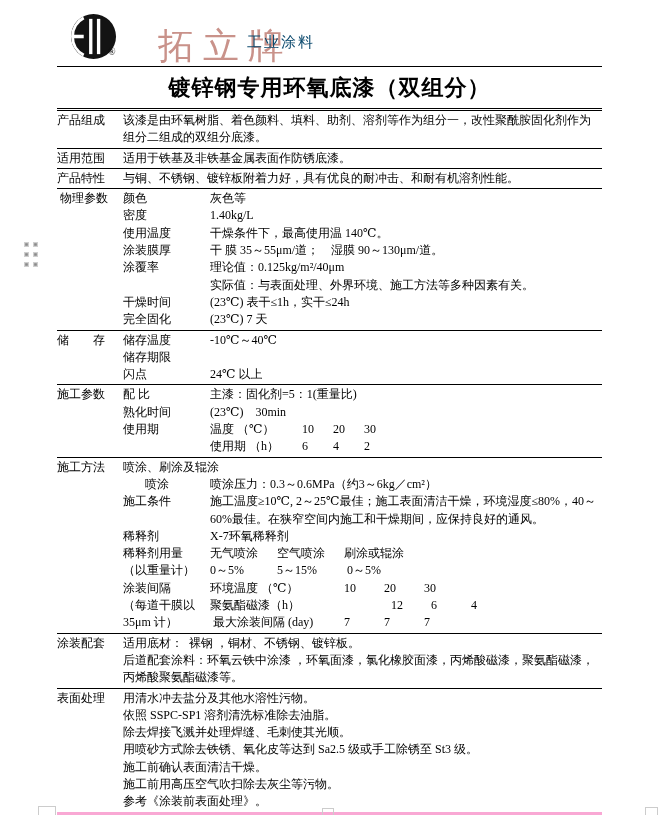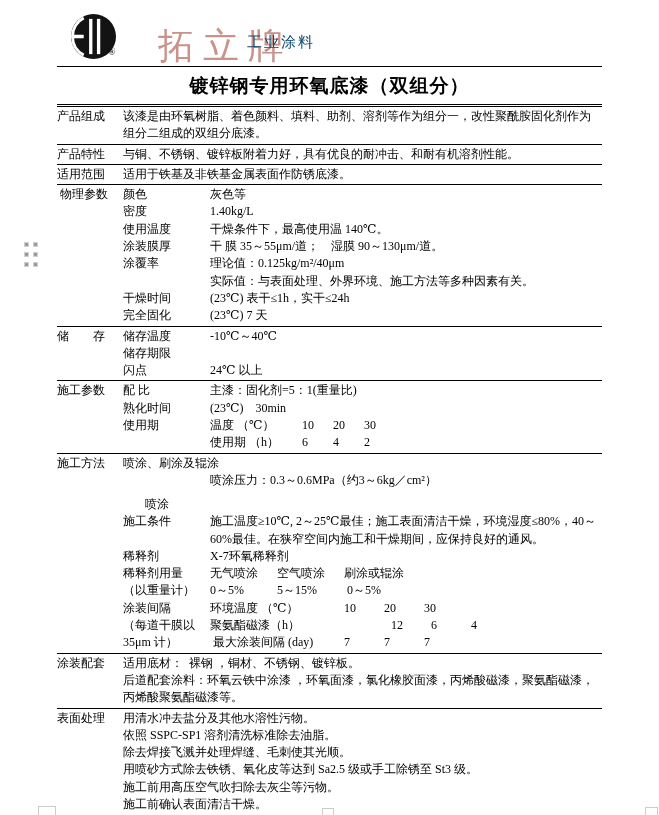--- a/index.html
+++ b/index.html
@@ -20,21 +20,21 @@
     position:absolute; left:158px; top:22px;
     font-size:36px; letter-spacing:9px; color:#c9928a; font-weight:400;
   }
   .brand-tagline {
     position:absolute; left:247px; top:33px;
     font-size:15px; font-weight:normal; letter-spacing:2px; color:#0c4a6e;
   }
   .hdr-rule { margin-left:57px; width:545px; border-top:1.5px solid #000; }
 
   .title-band { margin-left:57px; width:545px; text-align:center; padding:6px 0 5px 0; }
-  .title { font-size:19px; font-weight:bold; letter-spacing:1px; }
+  .title { font-size:22px; font-weight:bold; letter-spacing:1px; }
   .double-rule { margin-left:57px; width:545px; height:3px;
                  border-top:1px solid #000; border-bottom:1px solid #000; }
 
   
   .spec { margin-left:57px; width:545px; font-size:12px; border-bottom:4px solid #f9a8d4; }
   .section { display:flex; padding:1px 0 1px 0; }
   .section + .section { border-top:1px solid #000; }
   .sec-label { width:66px; flex:none; line-height:17.3px; white-space:pre-wrap; }
   .sec-body { flex:1; min-width:0; }
   .row { display:flex; line-height:17.3px; }
@@ -82,32 +82,32 @@
   <main class="spec" id="spec-table">
       <div class="section">
         <div class="sec-label">产品组成</div>
         <div class="sec-body">
           <div class="row wide">
             <div class="val">该漆是由环氧树脂、着色颜料、填料、助剂、溶剂等作为组分一，改性聚酰胺固化剂作为组分二组成的双组分底漆。</div>
           </div>
         </div>
       </div>
       <div class="section">
+        <div class="sec-label">适用范围</div>
+        <div class="sec-body">
+          <div class="row wide">
+            <div class="val">适用于铁基及非铁基金属表面作防锈底漆。</div>
+          </div>
+        </div>
+      </div>
+      <div class="section">
         <div class="sec-label">产品特性</div>
         <div class="sec-body">
           <div class="row wide">
             <div class="val">与铜、不锈钢、镀锌板附着力好，具有优良的耐冲击、和耐有机溶剂性能。</div>
-          </div>
-        </div>
-      </div>
-      <div class="section">
-        <div class="sec-label">适用范围</div>
-        <div class="sec-body">
-          <div class="row wide">
-            <div class="val">适用于铁基及非铁基金属表面作防锈底漆。</div>
           </div>
         </div>
       </div>
       <div class="section">
         <div class="sec-label"> 物理参数</div>
         <div class="sec-body">
           <div class="row">
             <div class="prop">颜色</div>
             <div class="val">灰色等</div>
           </div>
@@ -178,21 +178,21 @@
           </div>
         </div>
       </div>
       <div class="section">
         <div class="sec-label">施工方法</div>
         <div class="sec-body">
           <div class="row wide">
             <div class="val">喷涂、刷涂及辊涂</div>
           </div>
           <div class="row">
-            <div class="prop" style="padding-left: 22px; margin-top: 24px;">喷涂</div>
+            <div class="prop" style="padding-left: 22px;">喷涂</div>
             <div class="val">喷涂压力：0.3～0.6MPa（约3～6kg／cm²）</div>
           </div>
           <div class="row">
             <div class="prop">施工条件</div>
             <div class="val">施工温度≥10℃, 2～25℃最佳；施工表面清洁干燥，环境湿度≤80%，40～60%最佳。在狭窄空间内施工和干燥期间，应保持良好的通风。</div>
           </div>
           <div class="row">
             <div class="prop">稀释剂</div>
             <div class="val">X-7环氧稀释剂</div>
           </div>
@@ -238,24 +238,24 @@
           <div class="row wide">
             <div class="val">依照 SSPC-SP1 溶剂清洗标准除去油脂。</div>
           </div>
           <div class="row wide">
             <div class="val">除去焊接飞溅并处理焊缝、毛刺使其光顺。</div>
           </div>
           <div class="row wide">
             <div class="val">用喷砂方式除去铁锈、氧化皮等达到 Sa2.5 级或手工除锈至 St3 级。</div>
           </div>
           <div class="row wide">
+            <div class="val">施工前确认表面清洁干燥。</div>
+          </div>
+          <div class="row wide">
             <div class="val">施工前用高压空气吹扫除去灰尘等污物。</div>
-          </div>
-          <div class="row wide">
-            <div class="val">施工前确认表面清洁干燥。</div>
           </div>
           <div class="row wide">
             <div class="val">参考《涂装前表面处理》。</div>
           </div>
         </div>
       </div>
     </main>
 
   <div class="anchor-dots">
     <i></i>

